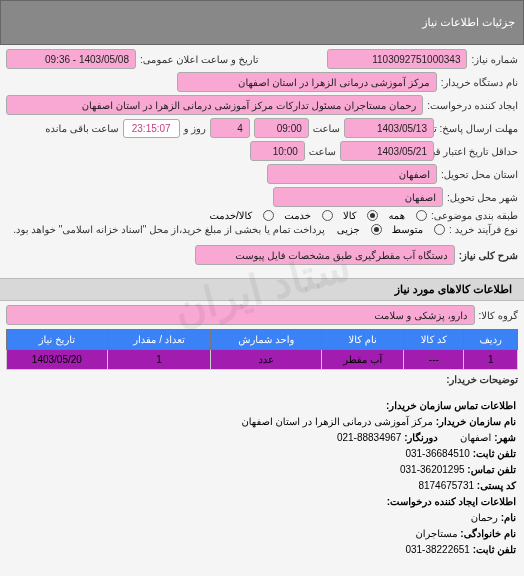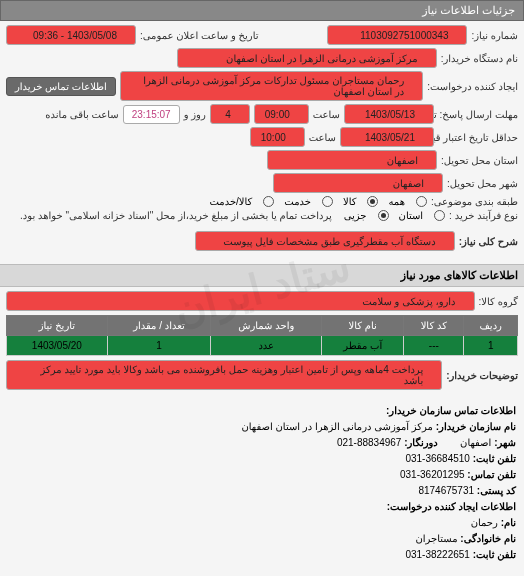--- a/index.html
+++ b/index.html
@@ -22,43 +22,43 @@
     color: rgba(0,0,0,0.06);
     pointer-events: none;
     z-index: 100;
     white-space: nowrap;
     font-weight: bold;
     letter-spacing: 4px;
   }
   .header-bar {
     background: #888;
     color: #fff;
-    padding: 3px 8px;
+    padding: 15px 8px;
     font-size: 11px;
     border: 1px solid #666;
   }
   .form-section {
     padding: 4px 6px;
   }
   .row {
     display: flex;
     align-items: center;
     margin-bottom: 3px;
     gap: 4px;
   }
   .label {
     color: #333;
     font-size: 10px;
     white-space: nowrap;
   }
   .field {
-    background: #ef4444;
+    background: #f9a8d4;
     border: 1px solid #aaa;
     border-radius: 3px;
-    padding: 3px 18px;
+    padding: 3px 6px;
     font-size: 10px;
     color: #222;
     min-height: 20px;
     display: inline-flex;
     align-items: center;
   }
   .field-wide { flex: 1; }
   .btn {
     background: #6a6a6a;
     color: #fff;
@@ -90,42 +90,42 @@
   }
   .radio.checked::after {
     content: "";
     width: 5px;
     height: 5px;
     background: #333;
     border-radius: 50%;
   }
   .section-title {
     background: #d8d8d8;
-    padding: 4px 6px;
+    padding: 4px 12px;
     font-weight: bold;
     font-size: 11px;
     margin-top: 6px;
     border-top: 1px solid #bbb;
     border-bottom: 1px solid #bbb;
   }
   table {
     width: 100%;
     border-collapse: collapse;
     margin-top: 4px;
   }
   th {
-    background: #737373;
+    background: #3b82f6;
     color: #fff;
     padding: 4px;
     font-size: 10px;
     font-weight: normal;
     border: 1px solid #777;
   }
   td {
-    background: #15803d;
+    background: #a21caf;
     padding: 4px;
     font-size: 10px;
     text-align: center;
     border: 1px solid #ccc;
   }
   .contact-section {
     padding: 6px 8px;
     font-size: 10px;
     line-height: 1.6;
   }
@@ -159,21 +159,20 @@
   </div>
 
   <div class="row">
     <span class="label">نام دستگاه خریدار:</span>
     <span class="field field-wide" style="max-width:260px">مرکز آموزشی درمانی الزهرا در استان اصفهان</span>
   </div>
 
   <div class="row">
     <span class="label">ایجاد کننده درخواست:</span>
     <span class="field field-wide">رحمان مستاجران مسئول تدارکات مرکز آموزشی درمانی الزهرا در استان اصفهان</span>
-    <button class="btn">اطلاعات تماس خریدار</button>
   </div>
 
   <div class="row">
     <span class="label" style="width:80px">مهلت ارسال پاسخ: تا تاریخ:</span>
     <span class="field" style="width:90px">1403/05/13</span>
     <span class="label">ساعت</span>
     <span class="field" style="width:55px">09:00</span>
     <span class="field" style="width:40px;text-align:center">4</span>
     <span class="label">روز و</span>
     <span class="timer-field">23:15:07</span>
@@ -217,21 +216,21 @@
         <span>کالا/خدمت</span>
       </div>
     </div>
   </div>
 
   <div class="row">
     <span class="label">نوع فرآیند خرید :</span>
     <div class="radio-group">
       <div class="radio-item">
         <span class="radio"></span>
-        <span>استان</span>
+        <span>متوسط</span>
       </div>
       <div class="radio-item">
         <span class="radio checked"></span>
         <span>جزیی</span>
       </div>
     </div>
     <span class="label" style="margin-right:8px">پرداخت تمام یا بخشی از مبلغ خرید،از محل "اسناد خزانه اسلامی" خواهد بود.</span>
   </div>
 
   <div class="row" style="margin-top:10px">
@@ -267,21 +266,20 @@
         <td>آب مقطر</td>
         <td>عدد</td>
         <td>1</td>
         <td>1403/05/20</td>
       </tr>
     </tbody>
   </table>
 
   <div class="row" style="margin-top:4px">
     <span class="label bold">توضیحات خریدار:</span>
-    <span class="field field-wide">پرداخت 4ماهه وپس از تامین اعتبار وهزینه حمل بافروشنده می باشد وکالا باید مورد تایید مرکز باشد</span>
   </div>
 </div>
 
 <div class="contact-section">
   <div class="bold">اطلاعات تماس سازمان خریدار:</div>
   <div>
     <span class="bold">نام سازمان خریدار:</span>
     <span>مرکز آموزشی درمانی الزهرا در استان اصفهان</span>
   </div>
   <div>

